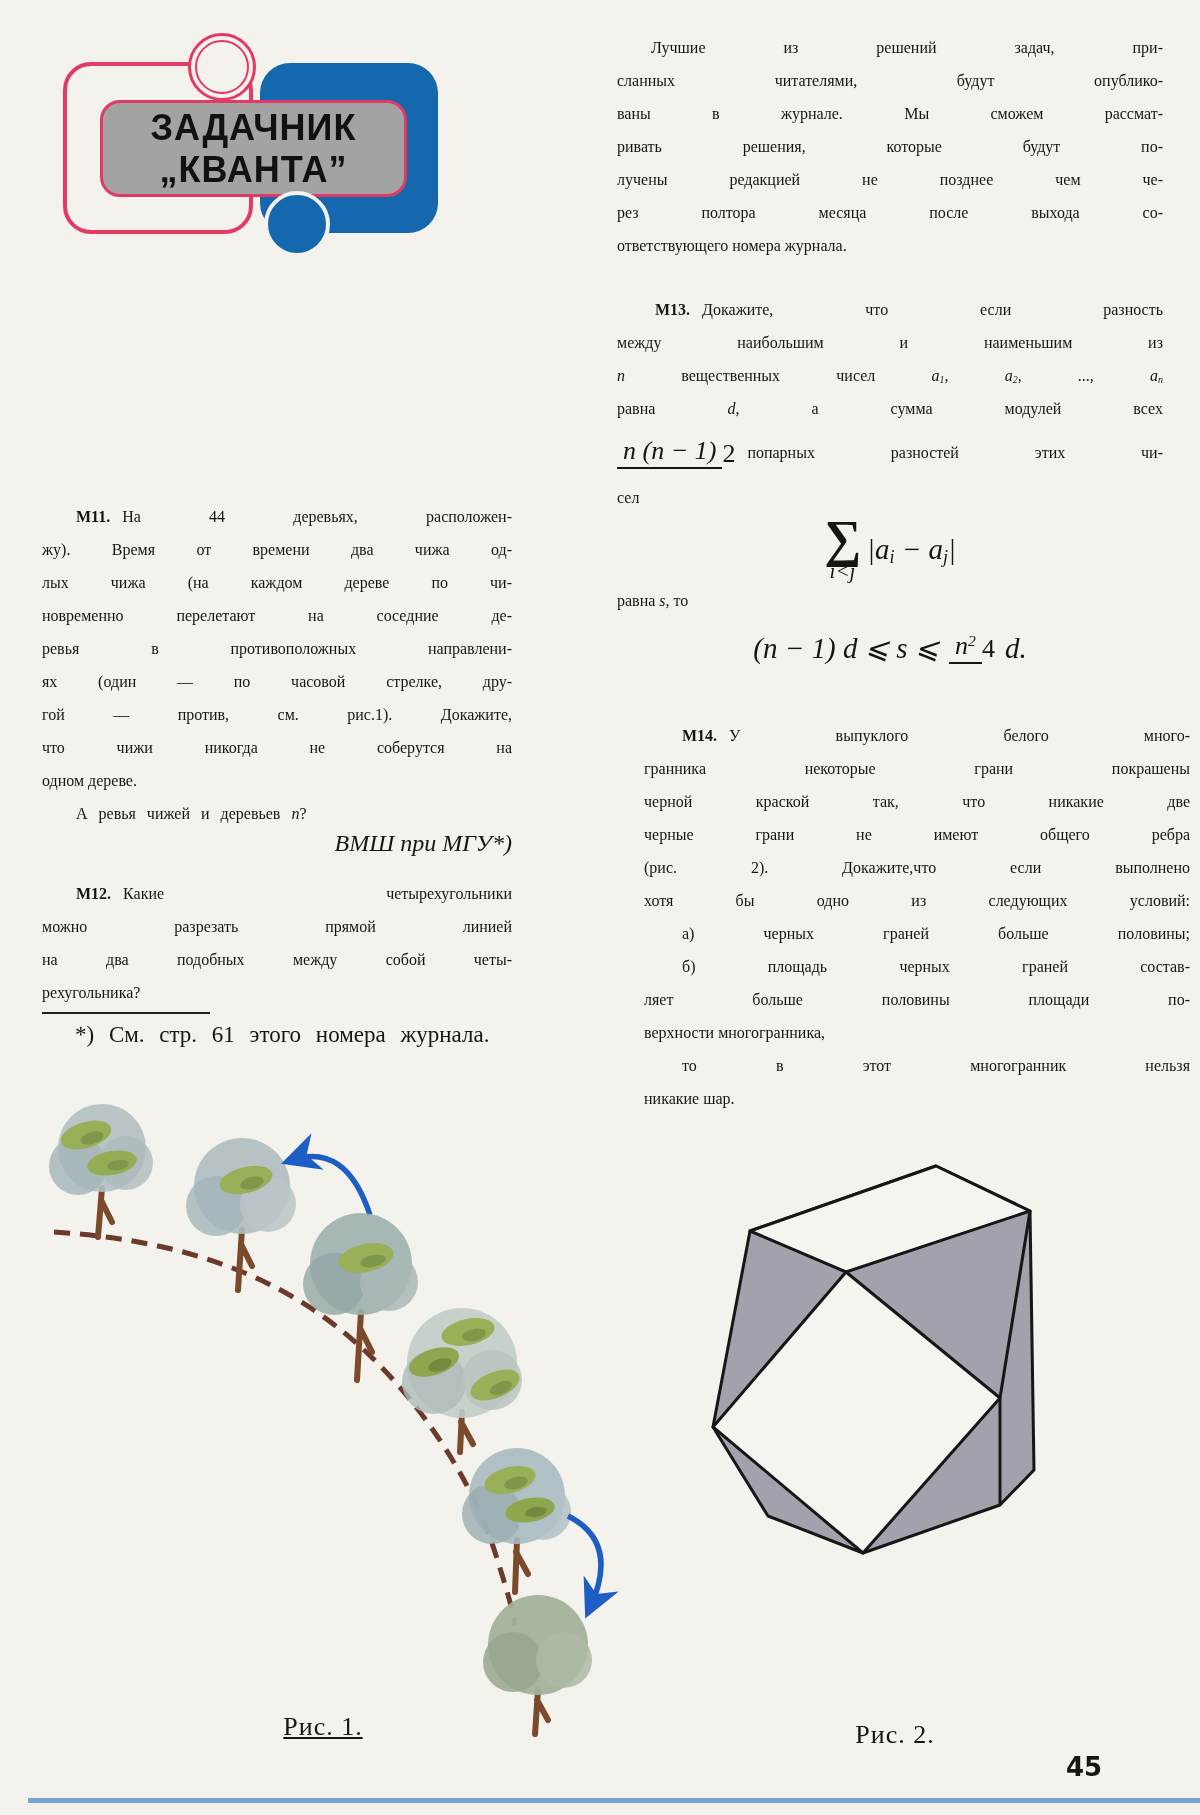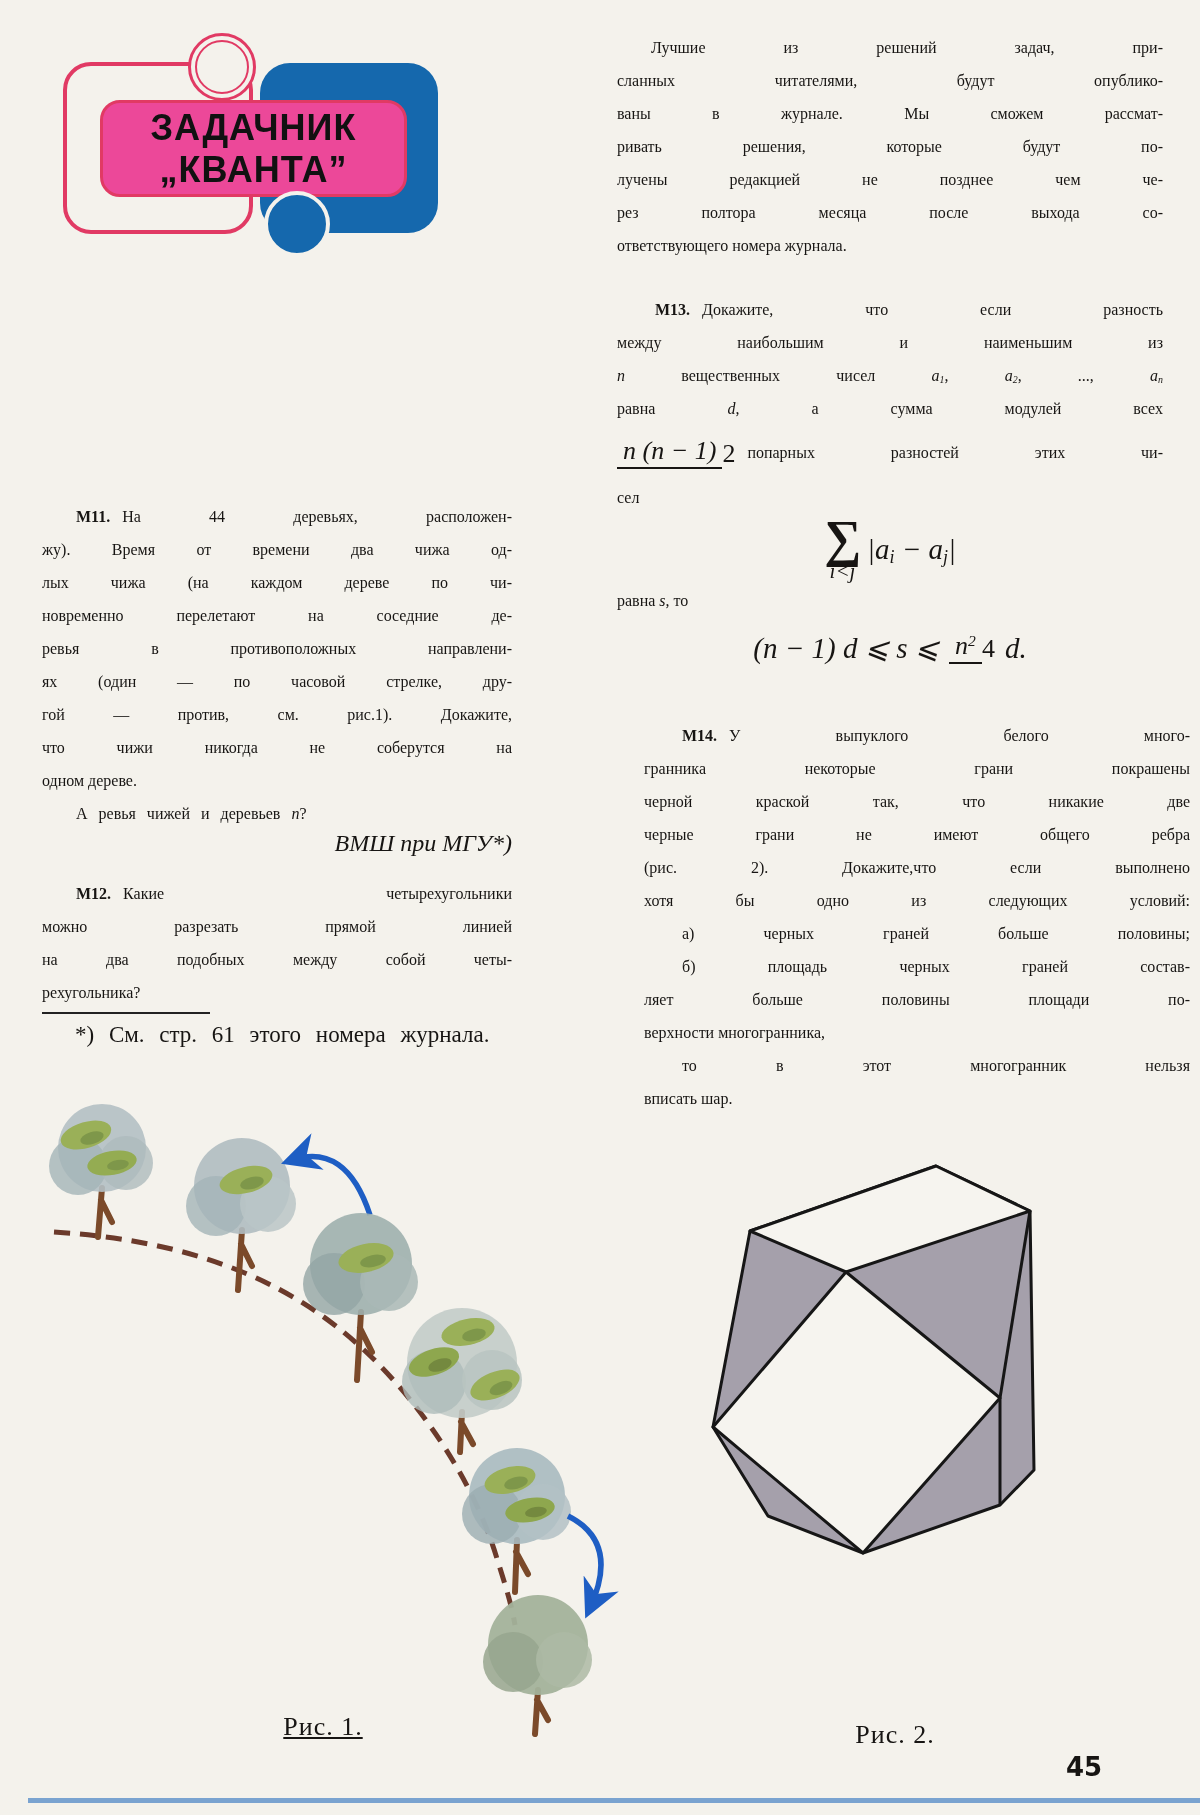--- a/index.html
+++ b/index.html
@@ -33,21 +33,21 @@
   #logo .pink-frame{
     position:absolute;left:8px;top:32px;width:190px;height:172px;
     border:4px solid #e13a64;border-radius:28px;box-sizing:border-box;z-index:1;
   }
   #logo .blue-shape{
     position:absolute;left:205px;top:33px;width:178px;height:170px;
     background:#1568ad;border-radius:30px;z-index:1;
   }
   #logo .title-box{
     position:absolute;left:45px;top:70px;width:307px;height:97px;
-    background:#ec4899;border:3px solid #e13a64;border-radius:20px;
+    background:#a3a3a3;border:3px solid #e13a64;border-radius:20px;
     box-sizing:border-box;z-index:3;
     display:flex;flex-direction:column;justify-content:center;align-items:center;
   }
   #logo .title-line{
     font-family:"Liberation Sans","DejaVu Sans",sans-serif;
     font-weight:700;font-size:36px;line-height:42px;color:#111;
     letter-spacing:1px;
   }
   #logo .pink-circle{
     position:absolute;left:133px;top:3px;width:68px;height:68px;
@@ -151,21 +151,21 @@
   <div class="ln">гранника некоторые грани покрашены</div>
   <div class="ln">черной краской так, что никакие две</div>
   <div class="ln">черные грани не имеют общего ребра</div>
   <div class="ln">(рис. 2). Докажите,что если выполнено</div>
   <div class="ln">хотя бы одно из следующих условий:</div>
   <div class="ln ind38">а) черных граней больше половины;</div>
   <div class="ln ind38">б) площадь черных граней состав-</div>
   <div class="ln">ляет больше половины площади по-</div>
   <div class="ln endl">верхности многогранника,</div>
   <div class="ln ind38">то в этот многогранник нельзя</div>
-  <div class="ln endl">вписать шар.</div>
+  <div class="ln endl">никакие шар.</div>
 </div>
 
 <div class="tblock" style="left:42px;top:500px;width:470px;">
   <div class="ln ind"><b>М11.</b><span>На 44 деревьях, расположен-</span></div>
   <div class="ln">жу). Время от времени два чижа од-</div>
   <div class="ln">лых чижа (на каждом дереве по чи-</div>
   <div class="ln">новременно перелетают на соседние де-</div>
   <div class="ln">ревья в противоположных направлени-</div>
   <div class="ln">ях (один — по часовой стрелке, дру-</div>
   <div class="ln">гой — против, см. рис.1). Докажите,</div>

